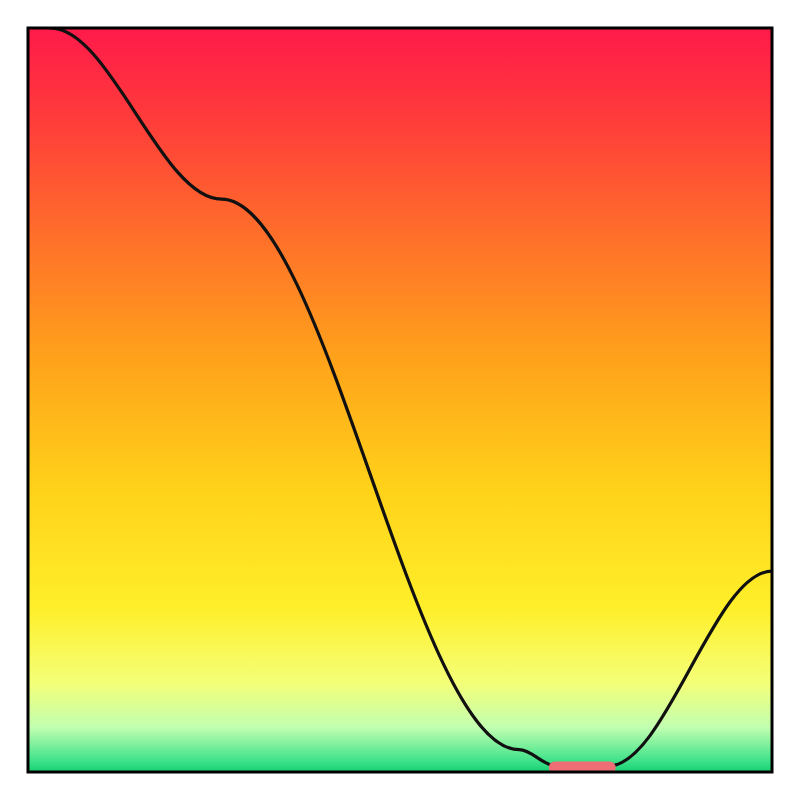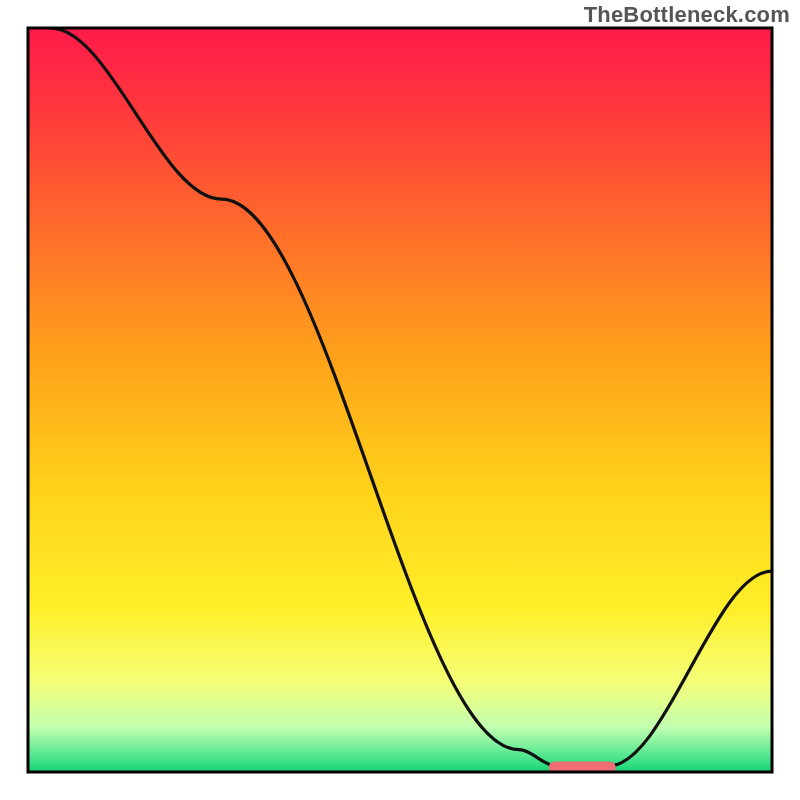--- a/index.html
+++ b/index.html
@@ -32,21 +32,20 @@
     width: 800px;
     height: 800px;
     display: block;
   }
 </style>
 </head>
 <body>
 
 <div class="stage">
 
-  <div class="watermark">TheBottleneck.com</div>
 
   <svg class="chart" viewBox="0 0 800 800">
     <defs>
       <linearGradient id="bg-grad" x1="0" y1="0" x2="0" y2="1">
           <stop offset="0%" stop-color="#ff1a4a"></stop>
           <stop offset="12%" stop-color="#ff3b3b"></stop>
           <stop offset="28.000000000000004%" stop-color="#ff6f2a"></stop>
           <stop offset="45%" stop-color="#ffa41a"></stop>
           <stop offset="62%" stop-color="#ffd21a"></stop>
           <stop offset="78%" stop-color="#ffef2a"></stop>

